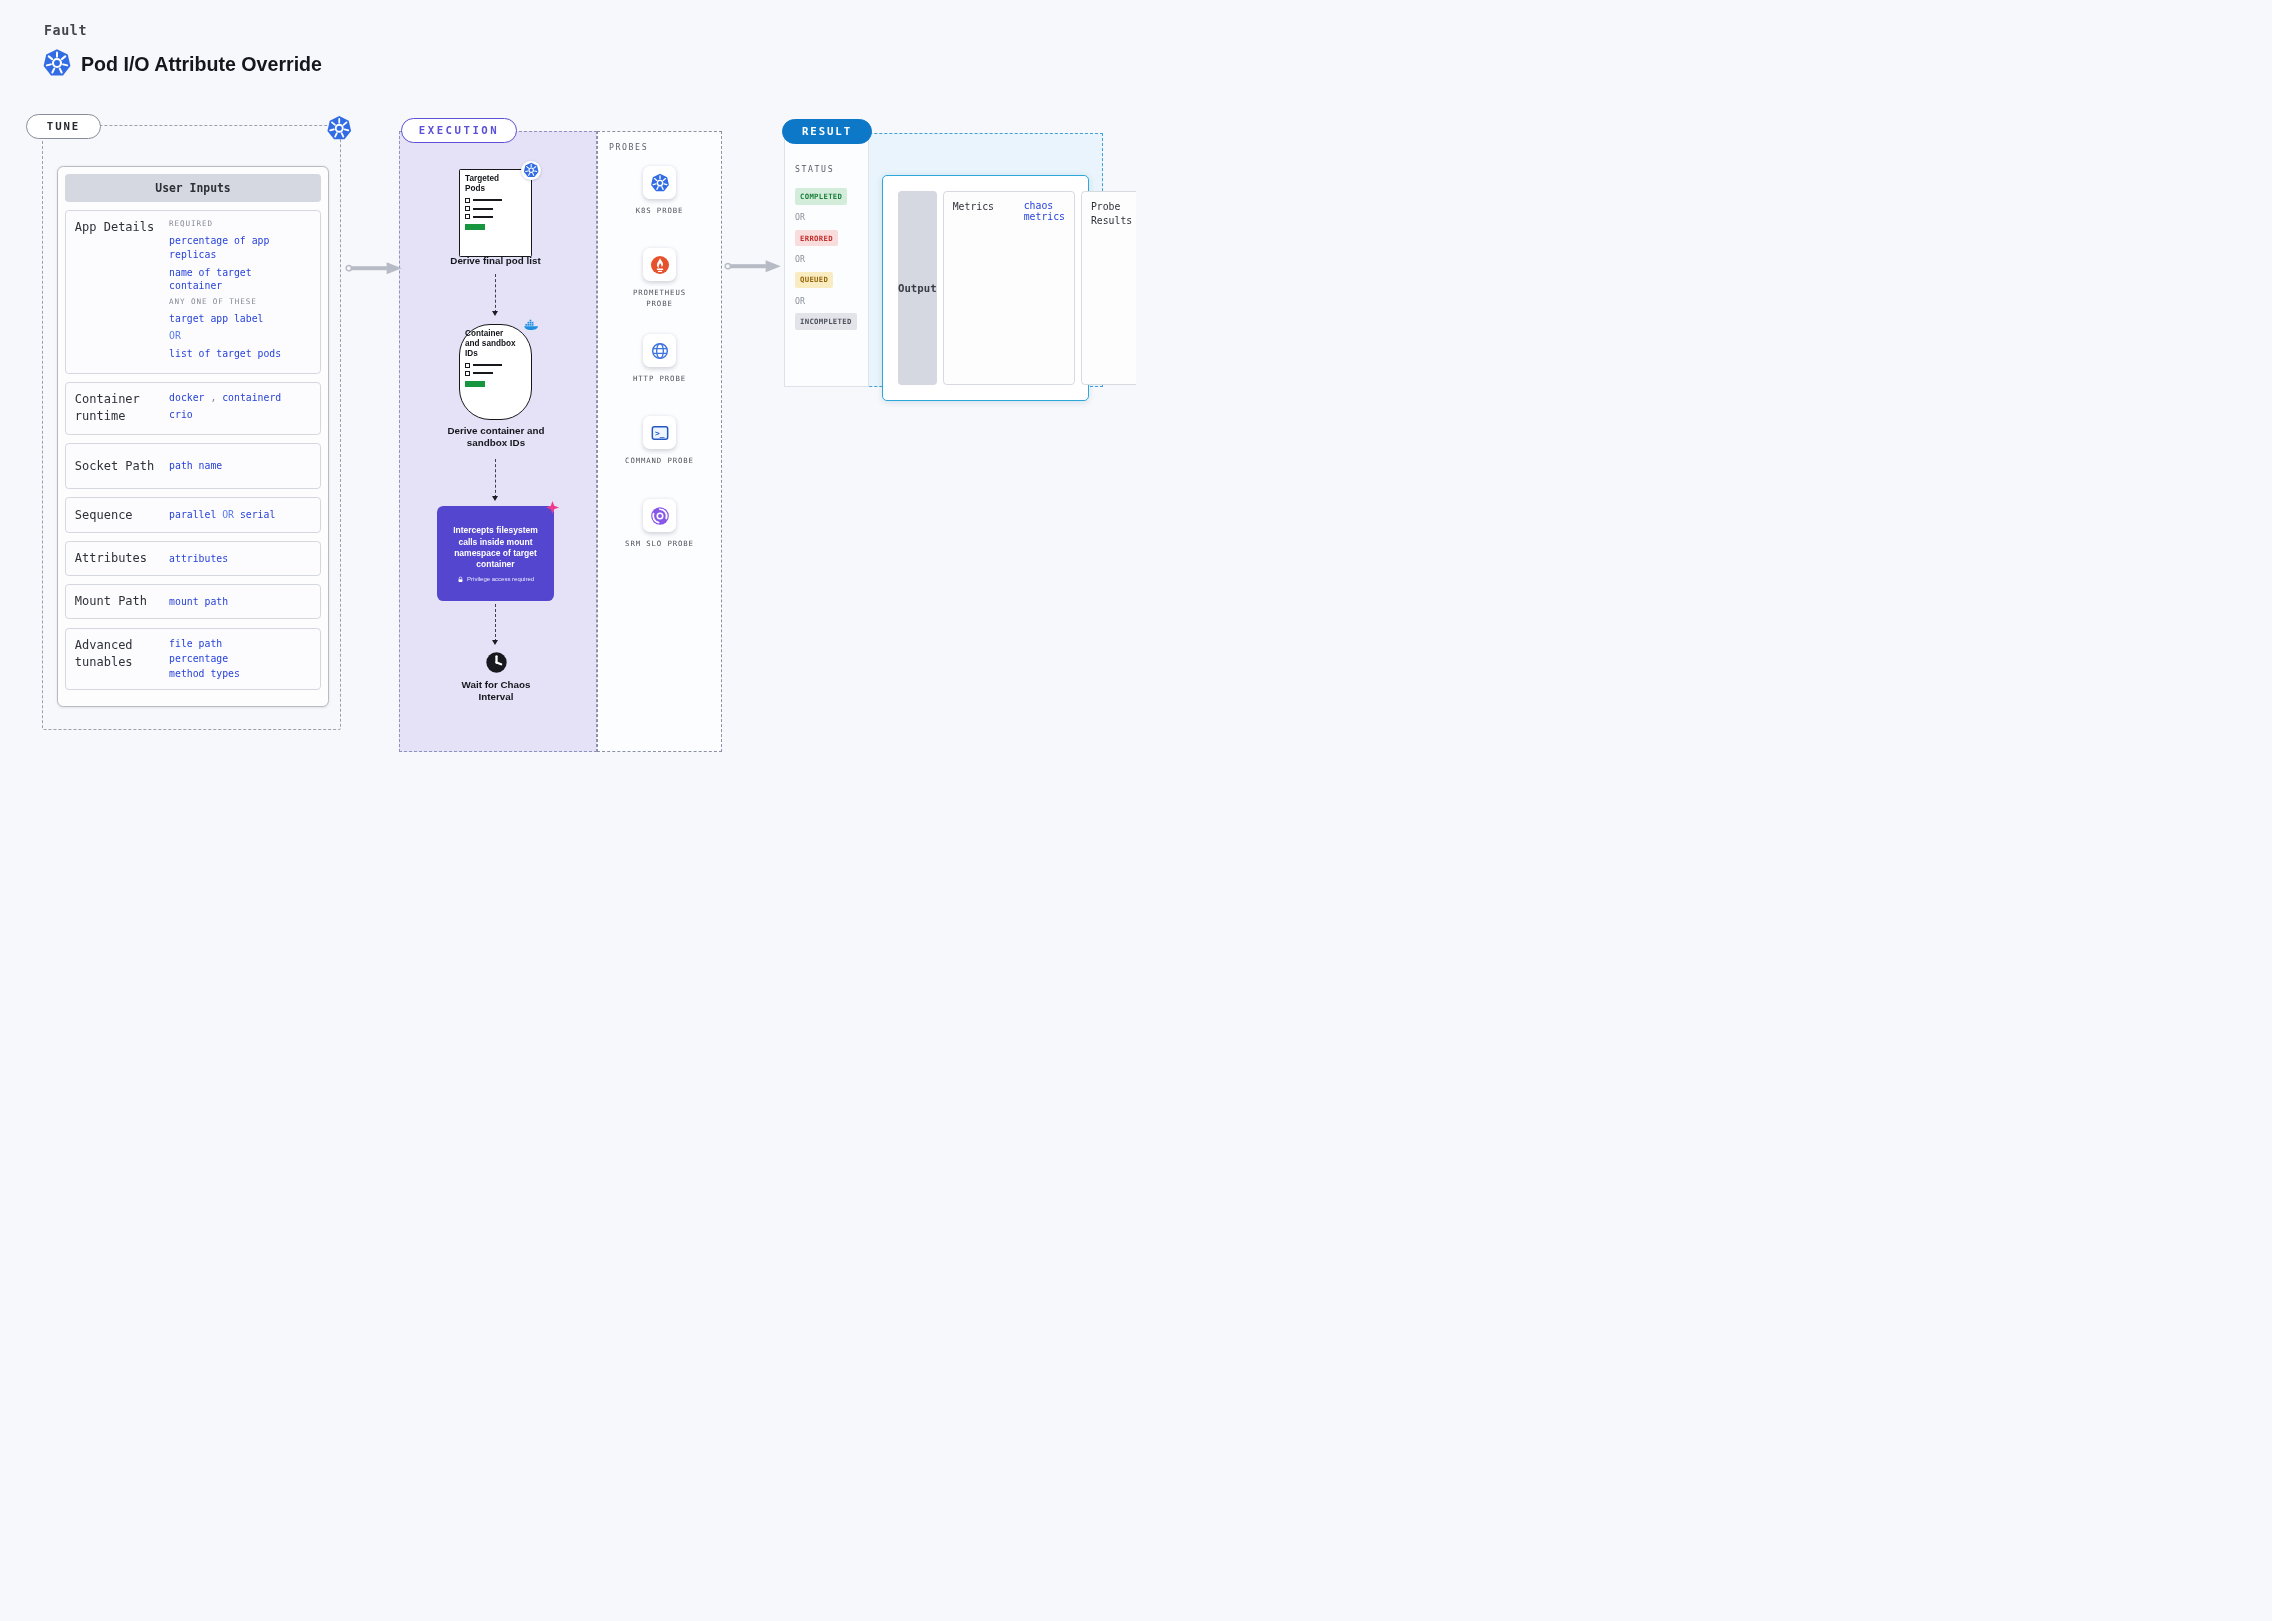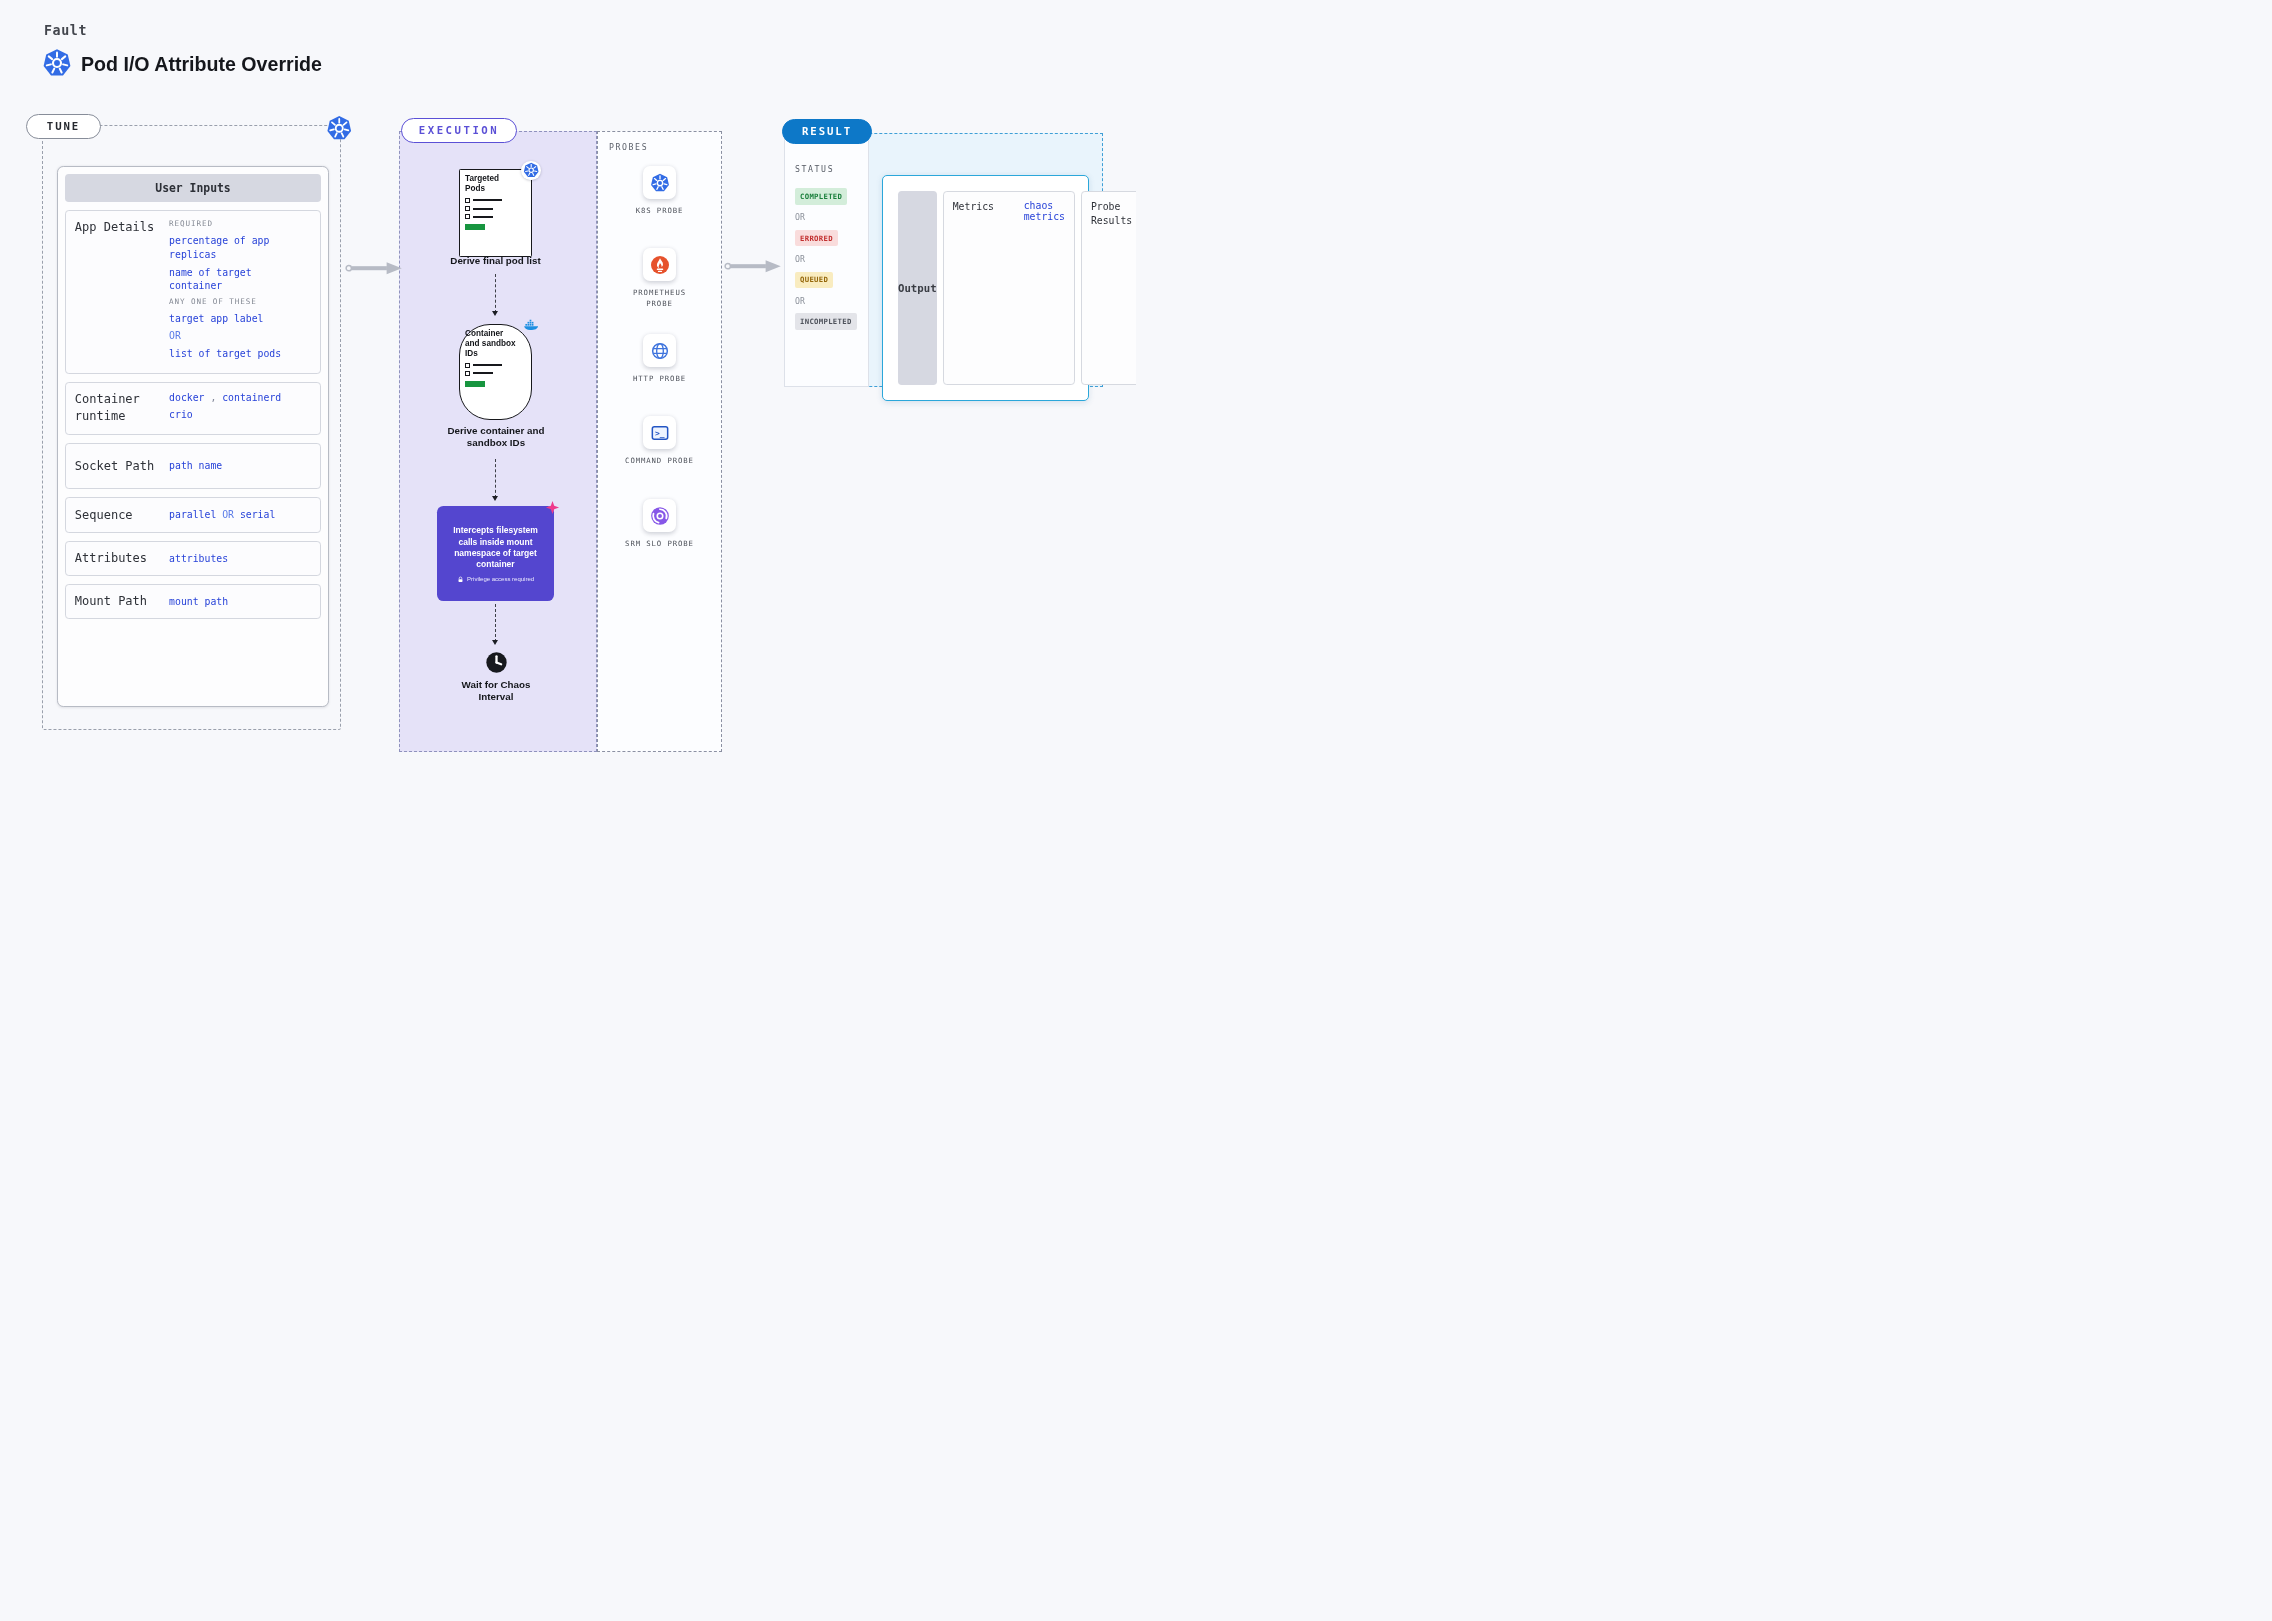--- a/index.html
+++ b/index.html
@@ -344,20 +344,28 @@
       </div>
     </div>
 
     <div class="input-row row-short center">
       <div class="row-label">Mount Path</div>
       <div class="row-values">
         <div class="value" style="margin-bottom:0">mount path</div>
       </div>
     </div>
 
+    <div class="input-row row-advanced">
+      <div class="row-label">Advanced tunables</div>
+      <div class="row-values">
+        <div class="value" style="margin-bottom:1.3px">file path</div>
+        <div class="value" style="margin-bottom:1.3px">percentage</div>
+        <div class="value" style="margin-bottom:0">method types</div>
+      </div>
+    </div>
   </div>
 
   <svg class="flow-arrow" style="left:345px; top:260px;" viewBox="0 0 92 26" width="58" height="16.4">
       <use href="#sym-arrow"></use>
     </svg>
 
   <div class="exec-box"></div>
   <div class="pill exec-pill">EXECUTION</div>
 
   <div class="doc-card" style="left:459px; top:169px; height:88px;">

